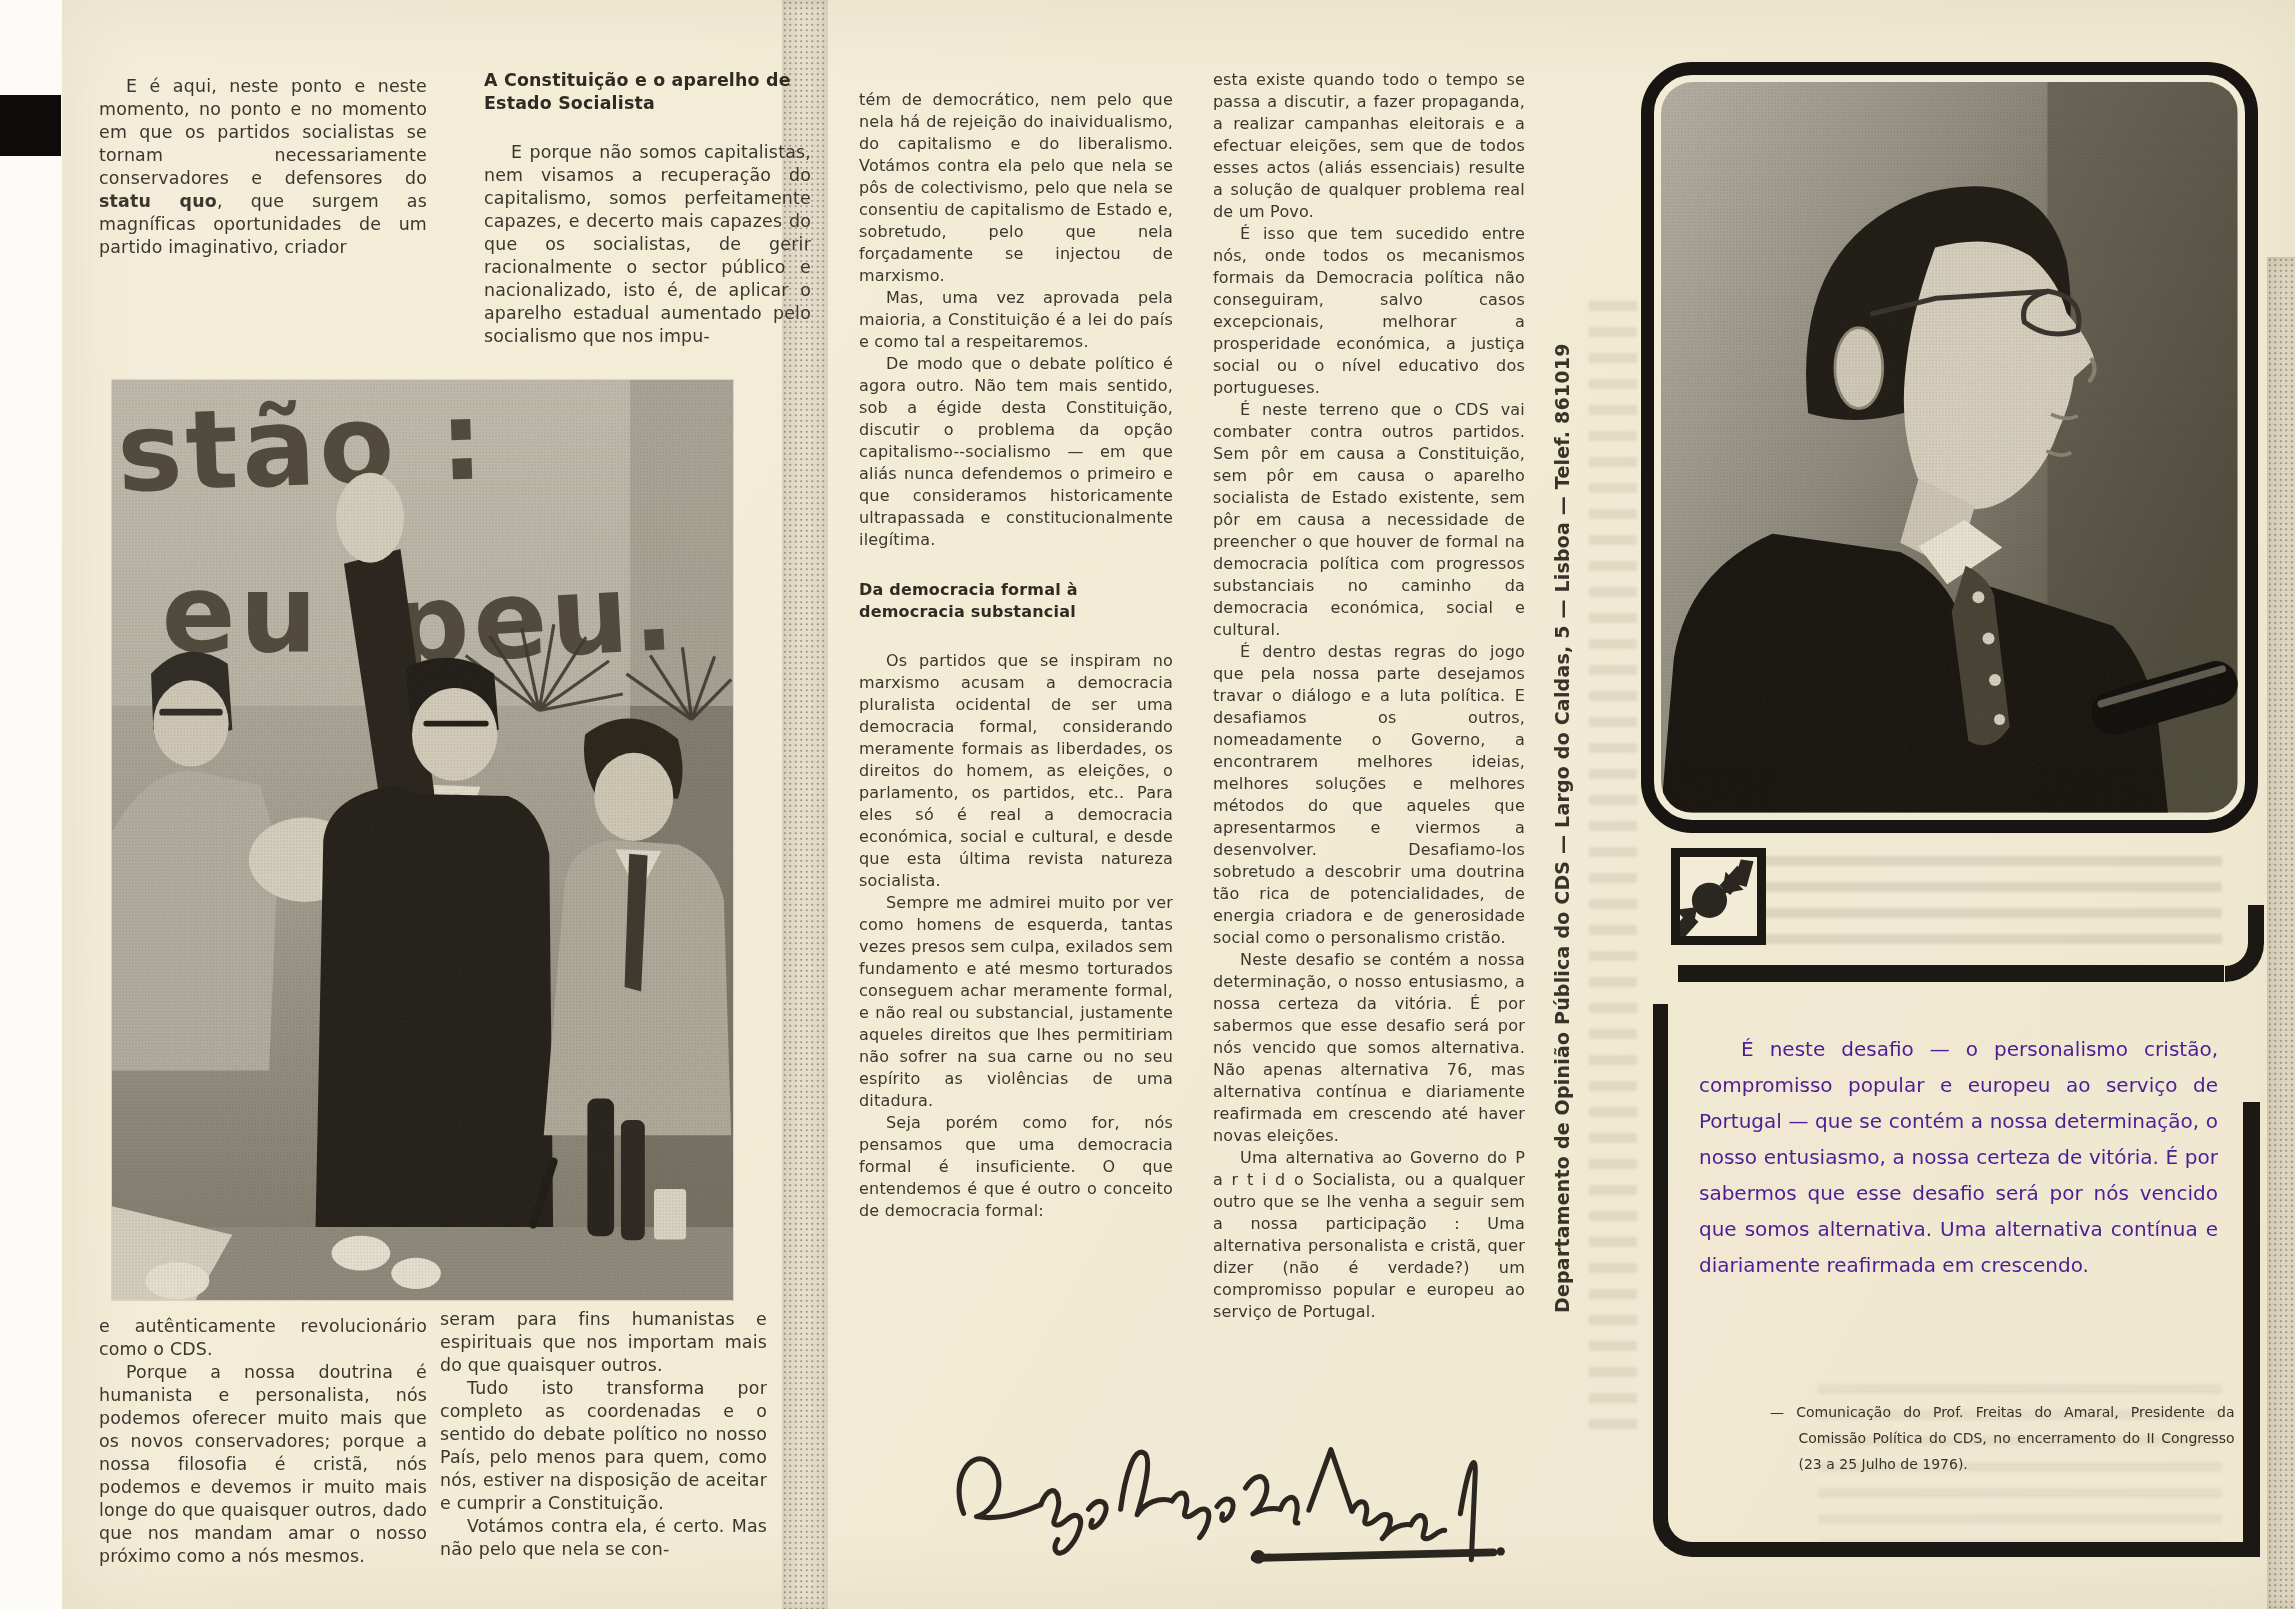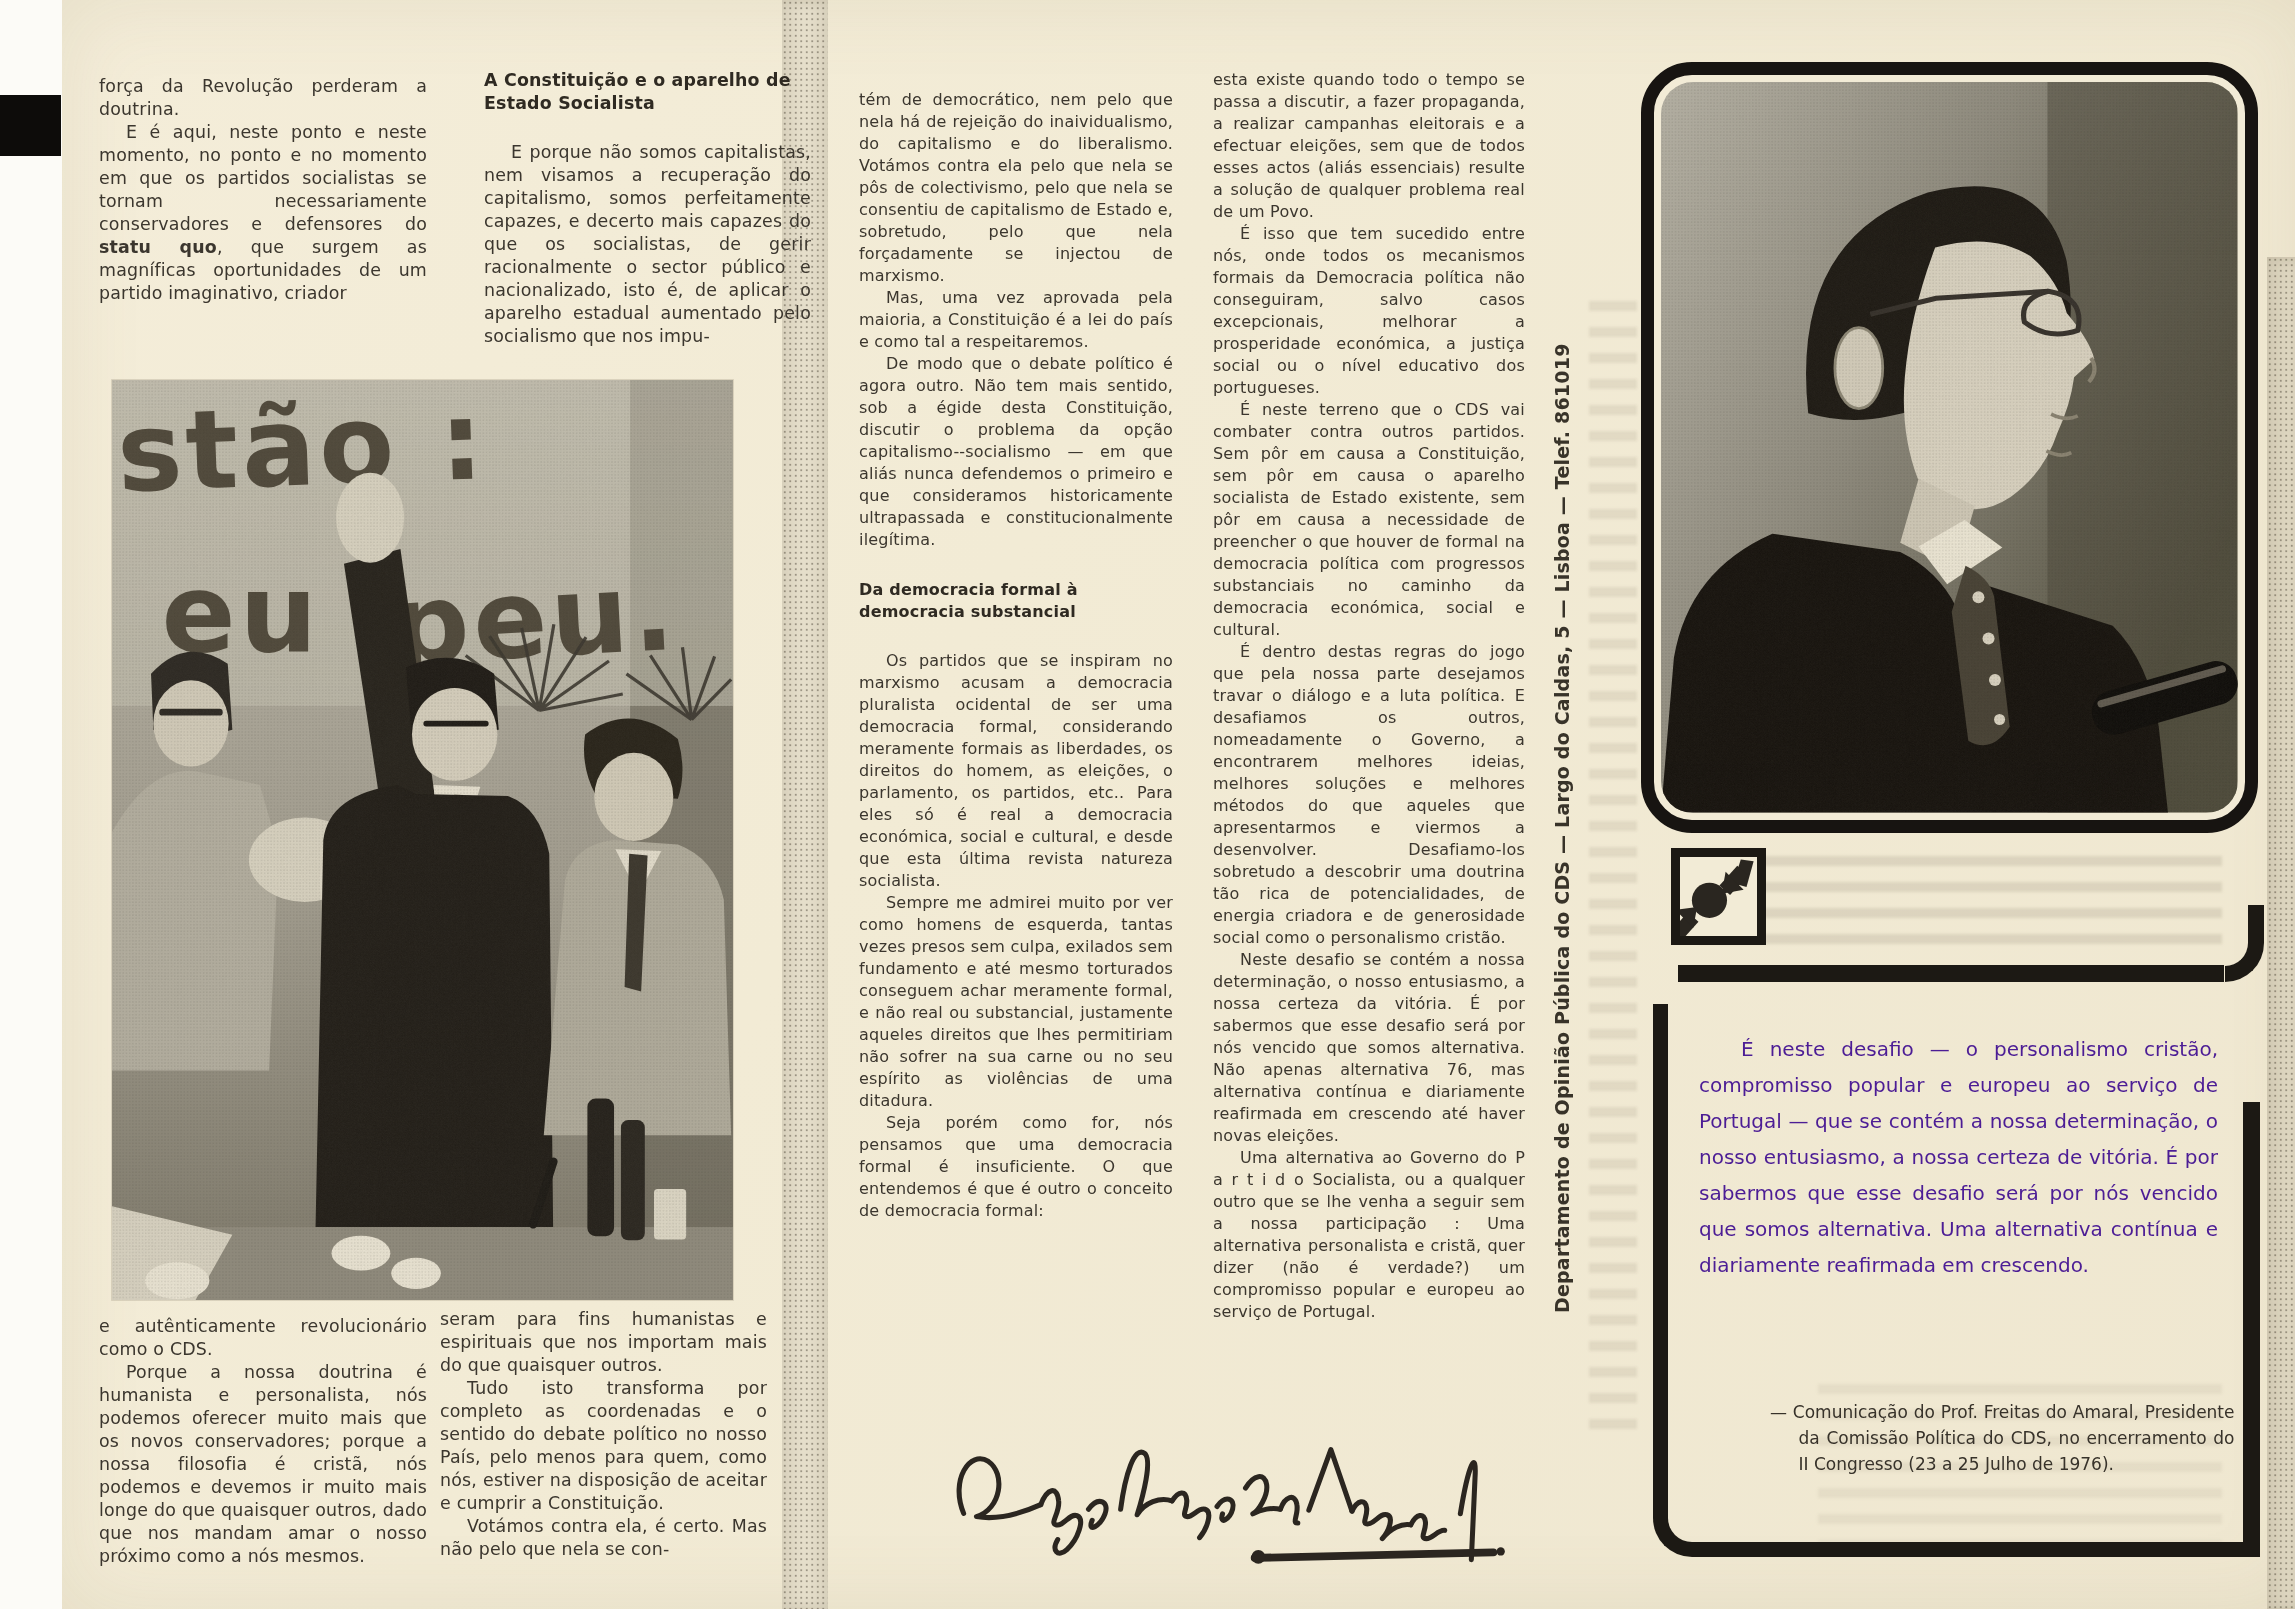--- a/index.html
+++ b/index.html
@@ -42,21 +42,21 @@
   .qink{background:#1c1914;}
   #qTop{left:1678px;top:965px;width:546px;height:16.5px;}
   #qUp{left:2225px;top:905px;width:39px;height:77px;border-right:16.5px solid #1c1914;
        border-bottom:16.5px solid #1c1914;border-bottom-right-radius:39px;box-sizing:border-box;}
   #qBody{left:1653px;top:1004px;width:590px;height:553px;border-left:15.6px solid #1c1914;
          border-bottom:15.6px solid #1c1914;border-bottom-left-radius:39px;box-sizing:border-box;}
   #qBar{left:2243px;top:1102px;width:17.4px;height:455px;}
   #quoteText{left:1699px;top:1031px;width:519px;font-size:20px;line-height:36px;
              text-align:justify;color:#4c1d95;}
   #quoteText p{margin:0;text-indent:42px;}
-  #attrib{left:1770px;top:1399px;width:436px;font-size:17px;line-height:26px;
+  #attrib{left:1770px;top:1399px;width:436px;font-size:14px;line-height:26px;
           text-align:justify;color:#37322a;padding-left:28.5px;text-indent:-28.5px;}
   
   .ghost{background:repeating-linear-gradient(180deg,transparent 0 15.6px,
           rgba(118,106,84,.16) 15.6px 26px);filter:blur(1.4px);}
   #ghost1{left:1699px;top:840px;width:523px;height:110px;}
   #ghost2{left:1589px;top:285px;width:48px;height:1148px;opacity:.8;}
   #ghost3{left:1818px;top:1368px;width:404px;height:174px;opacity:.55;}
   
   #signature{left:937px;top:1419px;width:583px;height:152px;}
   .hiddentxt{position:absolute;width:0.5px;height:0.5px;overflow:hidden;opacity:0;}
@@ -65,21 +65,20 @@
 <body>
 
 <div id="stage">
 
   <div id="paper" class="abs"></div>
   <div id="scanmark" class="abs"></div>
   <div id="gutter1" class="abs halftone"></div>
   <div id="gutter2" class="abs halftone"></div>
 
   <div class="col abs" style="left:99px;top:75px;width:328px;">
-    <p class="np">força da Revolução perderam a doutrina.</p>
     <p><span>E é aqui, neste ponto e neste momento, no ponto e no momento em que os partidos socialistas se tornam necessariamente conservadores e defensores do </span><b>statu quo</b><span>, que surgem as magníficas oportunidades de um partido imaginativo, criador</span></p>
   </div>
 
   <div class="col abs" style="left:440px;top:69px;width:327px;margin-left:44px;">
     <p class="np h" style="margin-bottom:26px;">A Constituição e o aparelho de Estado Socialista</p>
     <p>E porque não somos capitalistas, nem visamos a recuperação do capitalismo, somos perfeitamente capazes, e decerto mais capazes do que os socialistas, de gerir racionalmente o sector público e nacionalizado, isto é, de aplicar o aparelho estadual aumentado pelo socialismo que nos impu-</p>
   </div>
 
   <div id="photoL" class="abs">
     <svg width="621" height="920" viewBox="0 0 1352 2004" preserveAspectRatio="none">

